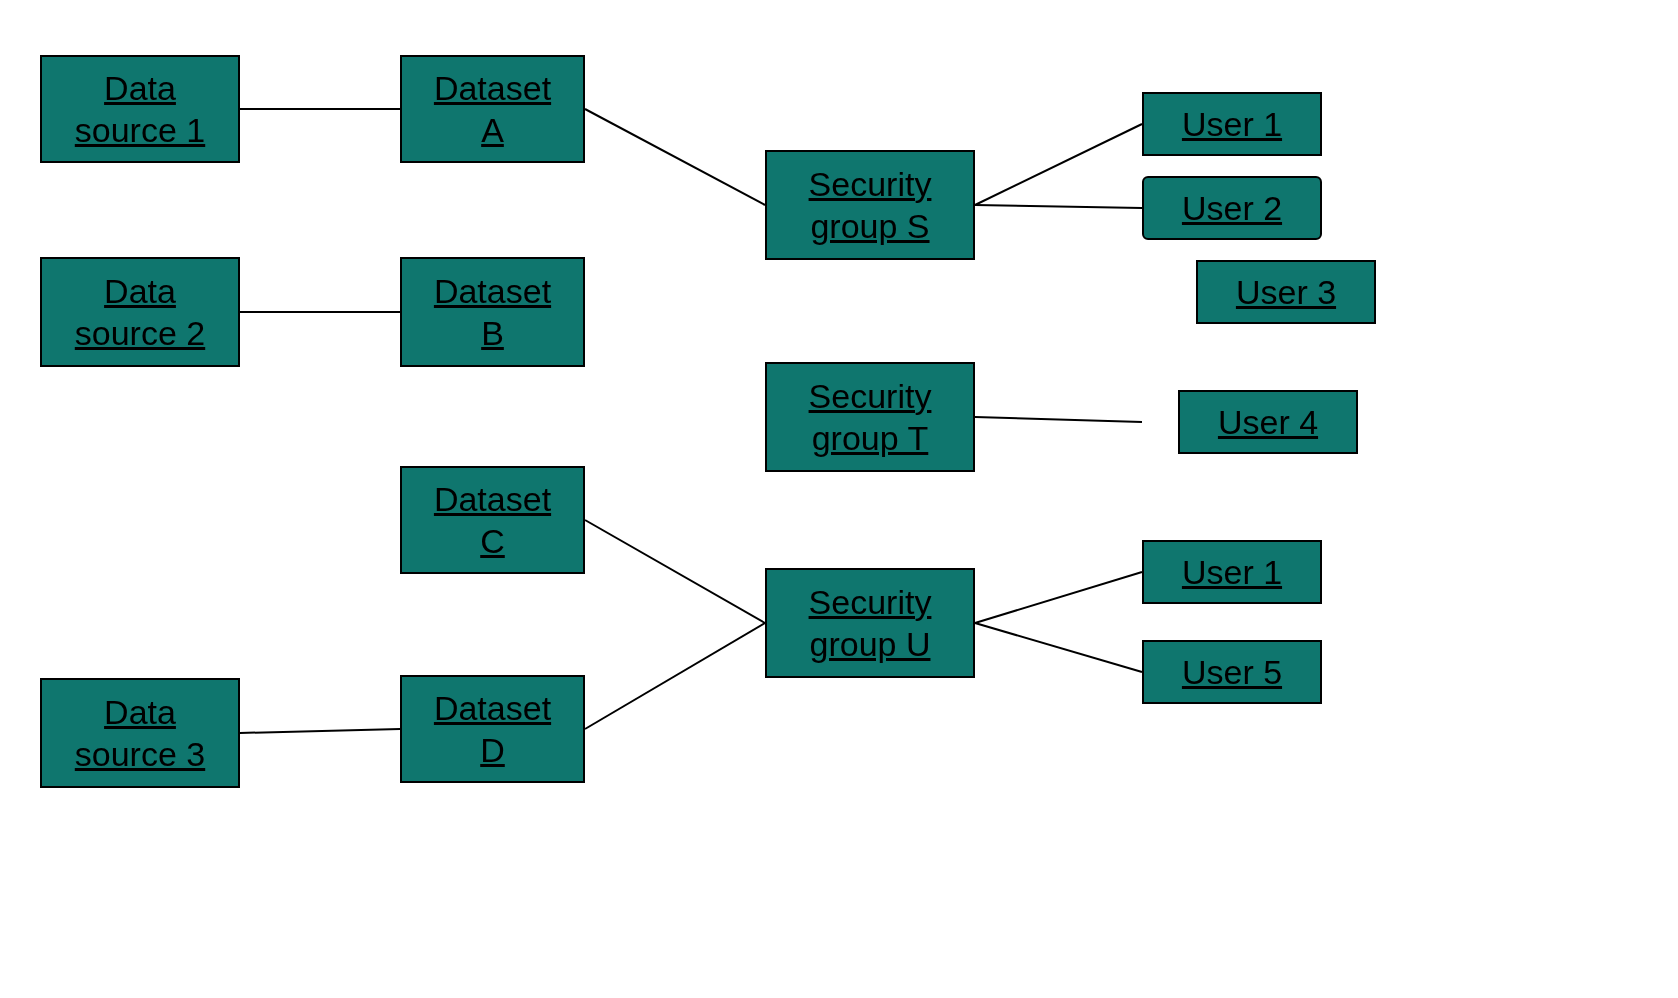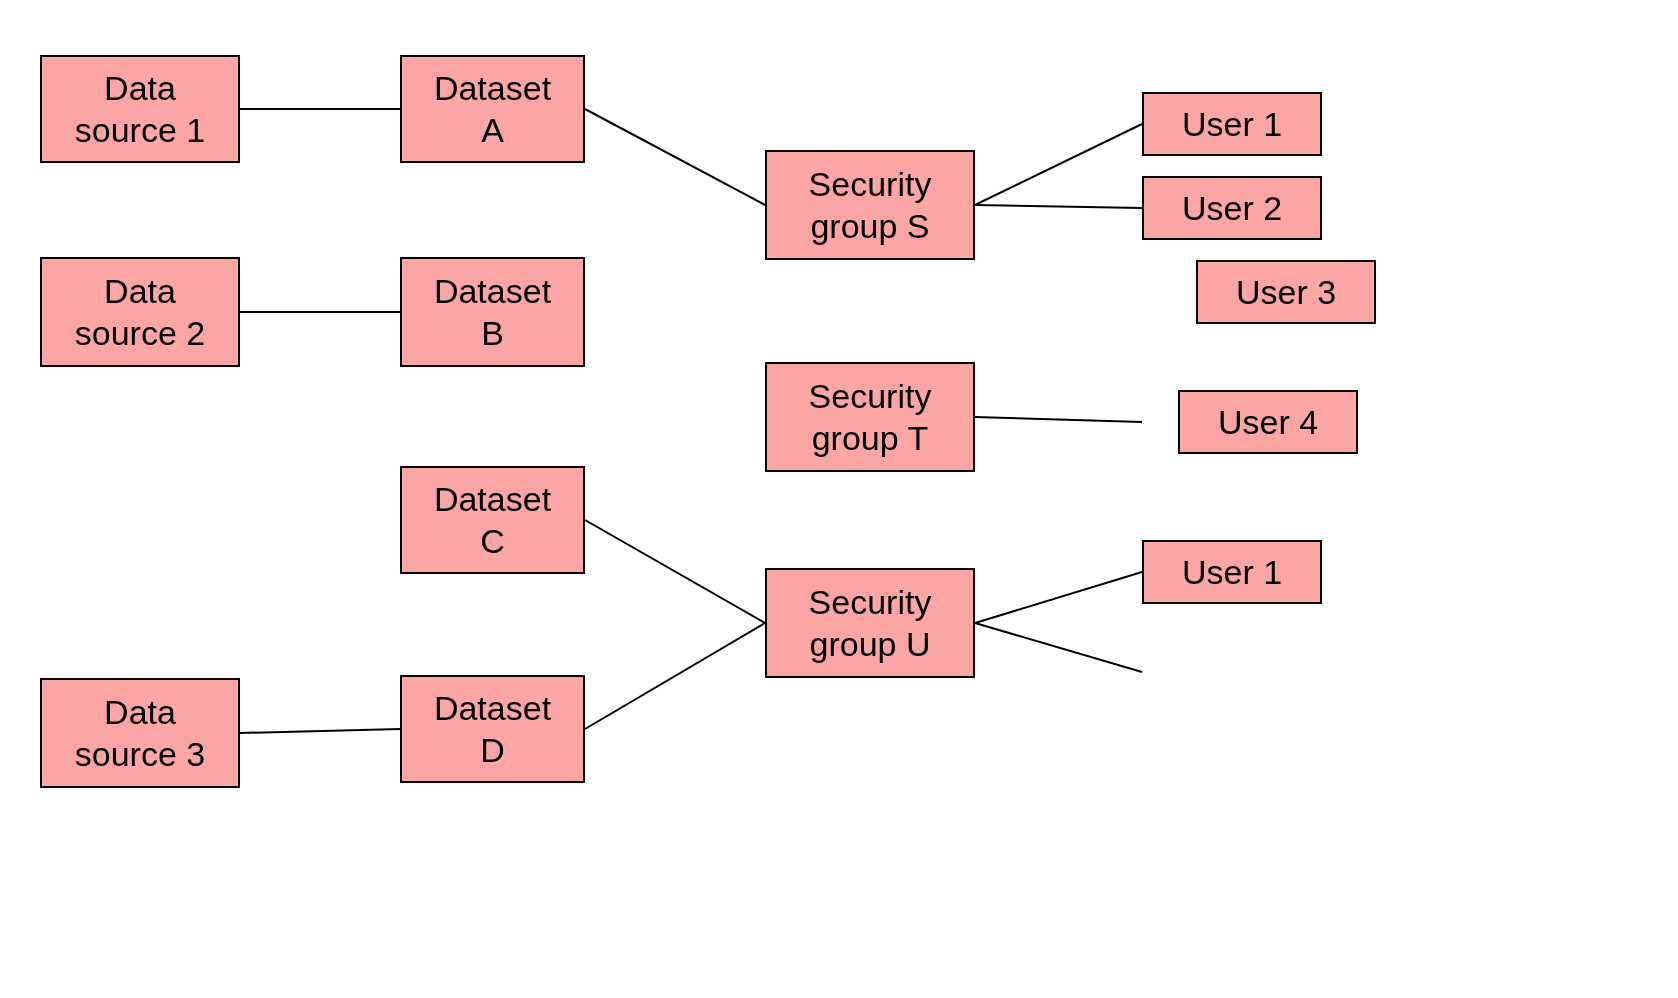--- a/index.html
+++ b/index.html
@@ -11,31 +11,32 @@
     font-family: -apple-system, "Helvetica Neue", Arial, sans-serif;
   }
   .canvas {
     position: relative;
     width: 1678px;
     height: 998px;
   }
   .node {
     position: absolute;
     border: 2px solid #000000;
-    background: #fca5a5;
+    background: #0f766e;
     display: flex;
     align-items: center;
     justify-content: center;
     text-align: center;
     font-size: 34px;
     line-height: 1.25;
     color: #000000;
     box-sizing: border-box;
     padding: 4px 10px;
     white-space: pre-line;
+    text-decoration: underline;
   }
   svg.edges {
     position: absolute;
     left: 0;
     top: 0;
     width: 1678px;
     height: 998px;
     pointer-events: none;
   }
   svg.edges line {
@@ -79,18 +80,19 @@
 D</div>
 
   <div class="node" style="left: 765px; top: 150px; width: 210px; height: 110px;">Security
 group S</div>
   <div class="node" style="left: 765px; top: 362px; width: 210px; height: 110px;">Security
 group T</div>
   <div class="node" style="left: 765px; top: 568px; width: 210px; height: 110px;">Security
 group U</div>
 
   <div class="node" style="left: 1142px; top: 92px; width: 180px; height: 64px;">User 1</div>
-  <div class="node" style="left: 1142px; top: 176px; width: 180px; height: 64px;">User 2</div>
+  <div class="node" style="left: 1142px; top: 176px; width: 180px; height: 64px; border-radius: 6px;">User 2</div>
   <div class="node" style="left: 1196px; top: 260px; width: 180px; height: 64px;">User 3</div>
   <div class="node" style="left: 1142px; top: 390px; width: 180px; height: 64px; margin-left: 36px;">User 4</div>
   <div class="node" style="left: 1142px; top: 540px; width: 180px; height: 64px;">User 1</div>
+  <div class="node" style="left: 1142px; top: 640px; width: 180px; height: 64px;">User 5</div>
 
 </div>
 
 </body></html>

